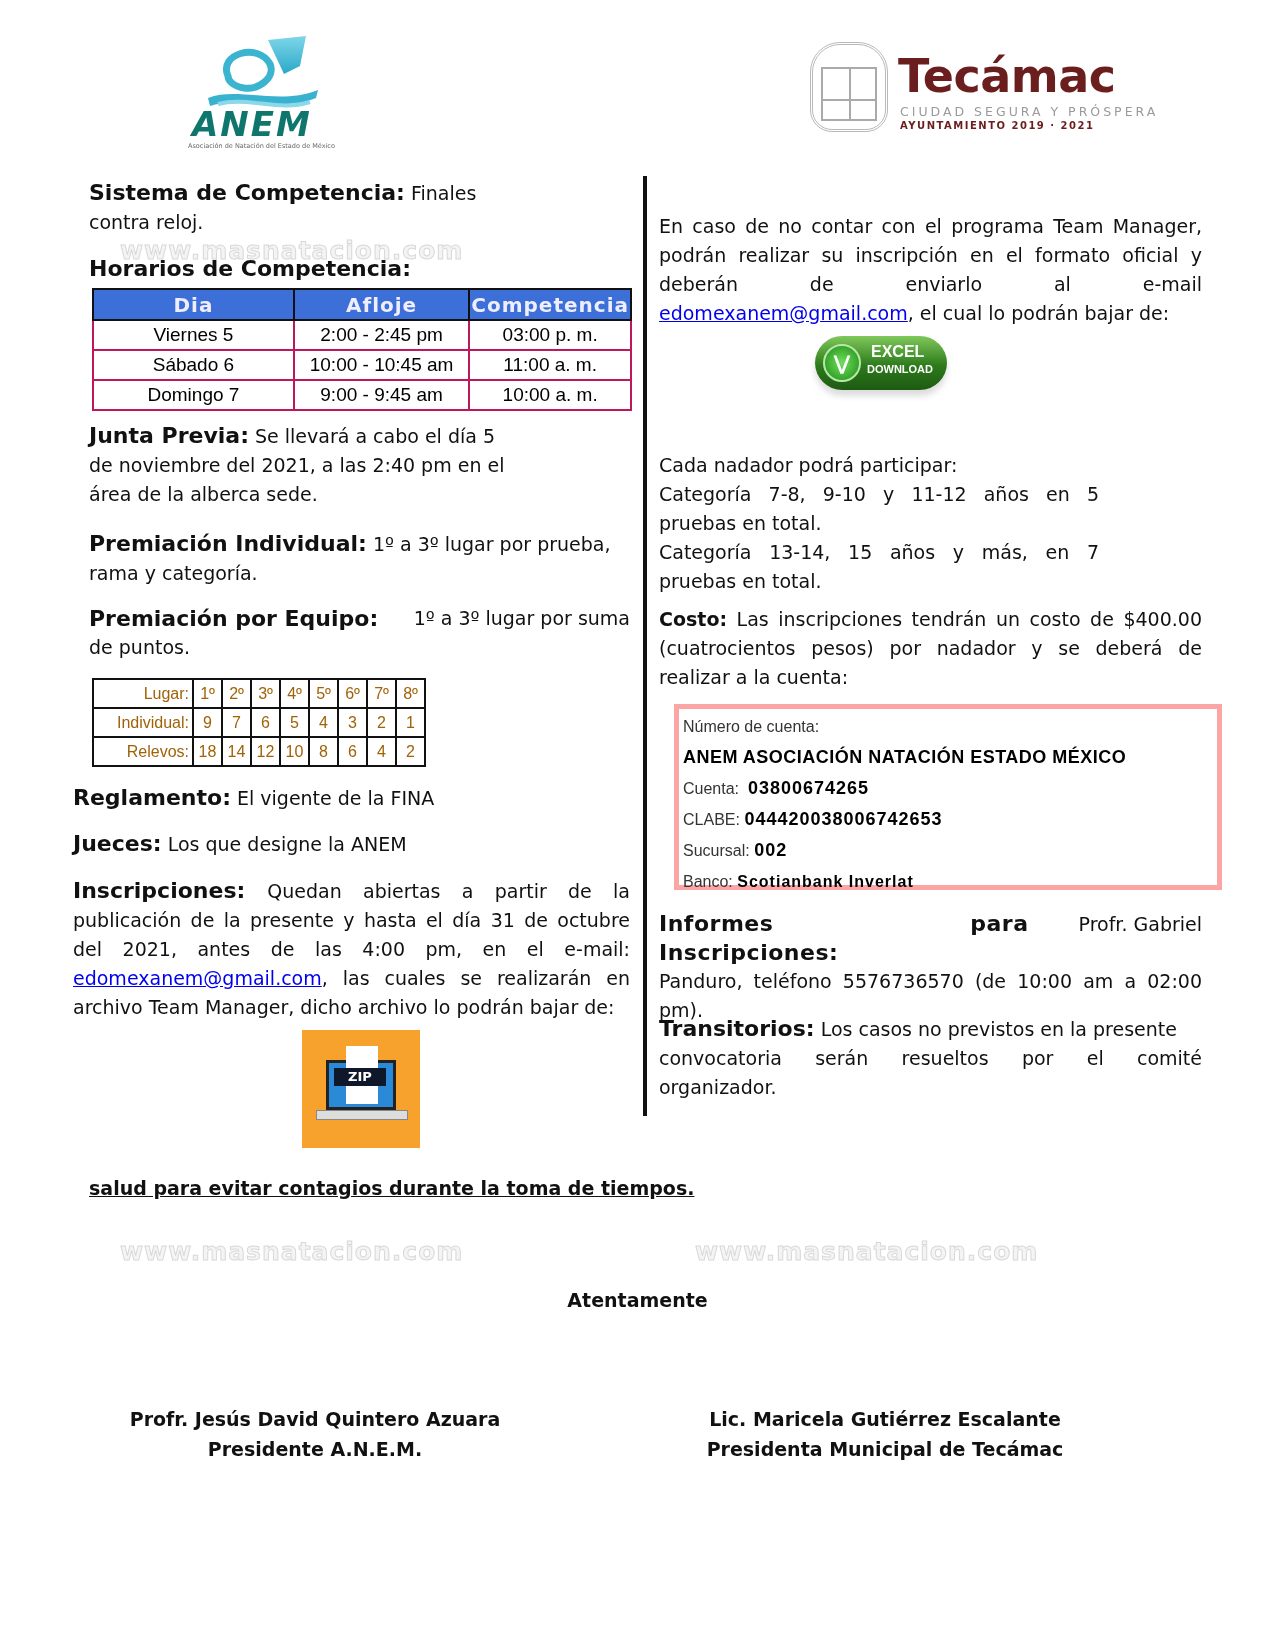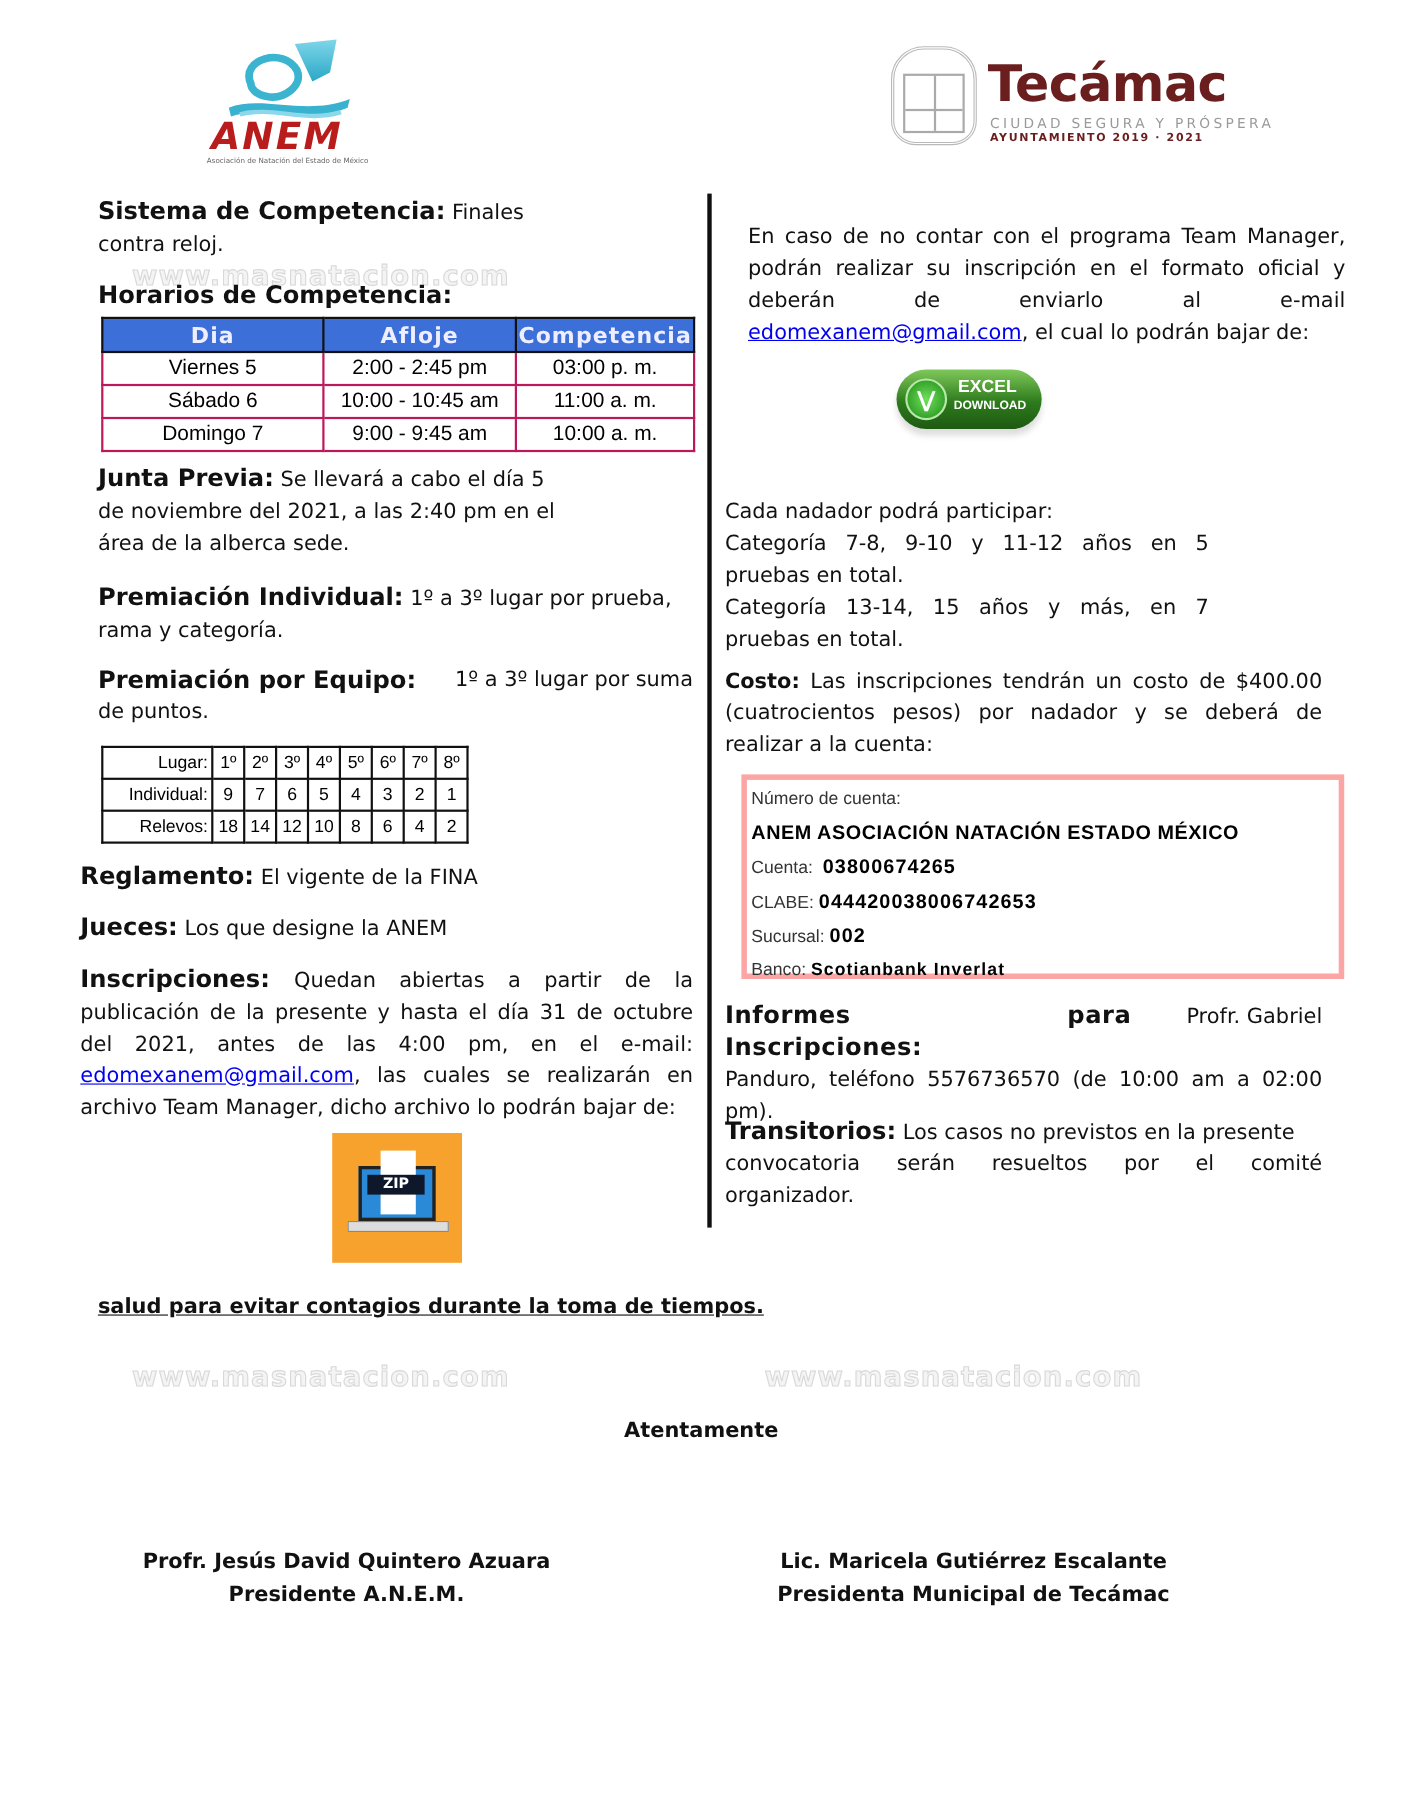--- a/index.html
+++ b/index.html
@@ -22,21 +22,21 @@
               font-size:46px; color:#6b1e1e; letter-spacing:-0.5px; line-height:48px; }
   .tec-sub { position:absolute; left:90px; top:64px; font-size:12.5px; color:#9a9a9a; letter-spacing:3px; white-space:nowrap; }
   .tec-sub2 { position:absolute; left:90px; top:80px; font-size:10px; color:#6b1e1e; letter-spacing:1.5px; font-weight:bold; white-space:nowrap; }
 
   .divider { left:643px; top:176px; width:4px; height:940px; background:#111; }
 
   table { border-collapse:collapse; }
   .sched { left:92px; top:288px; width:540px; font-size:19px; }
   .sched th { background:#3d6fd8; color:#eef; font-weight:bold; height:27px; border:2px solid #111; font-size:20px; letter-spacing:1px; }
   .sched td { border:2px solid #be185d; text-align:center; height:26px; color:#000000; font-family:"Liberation Sans", sans-serif; }
-  .points { left:92px; top:678px; font-size:16px; font-family:"Liberation Sans", sans-serif; color:#000000;border-radius:26px; }
+  .points { left:92px; top:678px; font-size:16px; font-family:"Liberation Sans", sans-serif; color:#a16207;border-radius:26px; }
   .points td { border:2px solid #111; height:25px; text-align:center; width:25px; }
   .points td.lbl { width:94px; text-align:right; padding-right:3px; }
 
   .acct { left:674px; top:704px; width:548px; height:186px; border:5px solid #fca5a5; box-sizing:border-box; padding:2px 4px; font-family:"Liberation Sans", sans-serif; }
   .acct .row { height:31px; line-height:31px; font-size:16px; color:#333; white-space:nowrap; }
   .acct b { color:#000; font-size:18px; letter-spacing:1px; }
 
   .excel-btn { left:815px; top:336px; width:132px; height:54px; border-radius:27px;
                background:linear-gradient(#7fc85a, #2d7a1c 55%, #1e5a12); box-shadow:0 6px 6px #ddd; }
   .excel-circle { position:absolute; left:8px; top:8px; width:38px; height:38px; border-radius:50%;
@@ -61,21 +61,21 @@
         <linearGradient id="ag" x1="0" y1="0" x2="0" y2="1">
           <stop offset="0" stop-color="#7fd6e8"></stop>
           <stop offset="1" stop-color="#2aa8c8"></stop>
         </linearGradient>
       </defs>
     <path d="M80 6 L118 2 L112 32 L96 40 Z" fill="url(#ag)"></path>
     <path d="M40 42 C 30 20, 70 8, 82 30 C 88 44, 70 56, 56 54 C 44 52, 40 46, 40 42 Z" fill="none" stroke="#3bb4d0" stroke-width="7"></path>
     <path d="M20 64 C 50 52, 90 72, 130 56 L 128 64 C 90 80, 50 62, 22 72 Z" fill="#38b2cf"></path>
     <path d="M30 70 C 60 62, 90 78, 122 68" fill="none" stroke="#8ad8ea" stroke-width="4"></path>
   </svg>
-  <div class="abs" style="left:4px;top:70px;font-family:'DejaVu Sans',sans-serif;font-weight:bold;font-style:italic;font-size:34px;color:#b91c1c;letter-spacing:2px;">ANEM</div>
+  <div class="abs" style="left:4px;top:70px;font-family:'DejaVu Sans',sans-serif;font-weight:bold;font-style:italic;font-size:34px;color:#0f766e;letter-spacing:2px;">ANEM</div>
   <div class="abs" style="left:0;top:108px;font-size:6.5px;color:#666;white-space:nowrap;">Asociación de Natación del Estado de México</div>
 </div>
 
 <div class="abs tec-logo">
   <div class="tec-crest">
     <div style="position:absolute;left:8px;top:22px;width:56px;height:54px;border:2px solid #aaa;box-sizing:border-box;">
       <div style="position:absolute;left:26px;top:0;width:2px;height:50px;background:#aaa;"></div>
       <div style="position:absolute;left:0;top:30px;width:52px;height:2px;background:#aaa;"></div>
     </div>
   </div>
@@ -207,21 +207,21 @@
   <div style="white-space:nowrap;">archivo Team Manager, dicho archivo lo podrán bajar de:</div>
 </div>
 
 <div class="abs zip-img">
   <div class="zip-laptop"></div>
   <div class="zip-doc"></div>
   <div class="zip-tag">ZIP</div>
   <div class="zip-base"></div>
 </div>
 
-<div class="abs txt" style="left:659px;top:201px;width:543px;margin-left:21px;">
+<div class="abs txt" style="left:659px;top:212px;width:543px;">
   <div style="text-align:justify;text-align-last:justify;">En caso de no contar con el programa Team Manager,</div>
   <div style="text-align:justify;text-align-last:justify;">podrán realizar su inscripción en el formato oficial y</div>
   <div style="display:flex;justify-content:space-between;">
     <span>deberán</span>
     <span>de</span>
     <span>enviarlo</span>
     <span>al</span>
     <span>e-mail</span>
   </div>
   <div>

